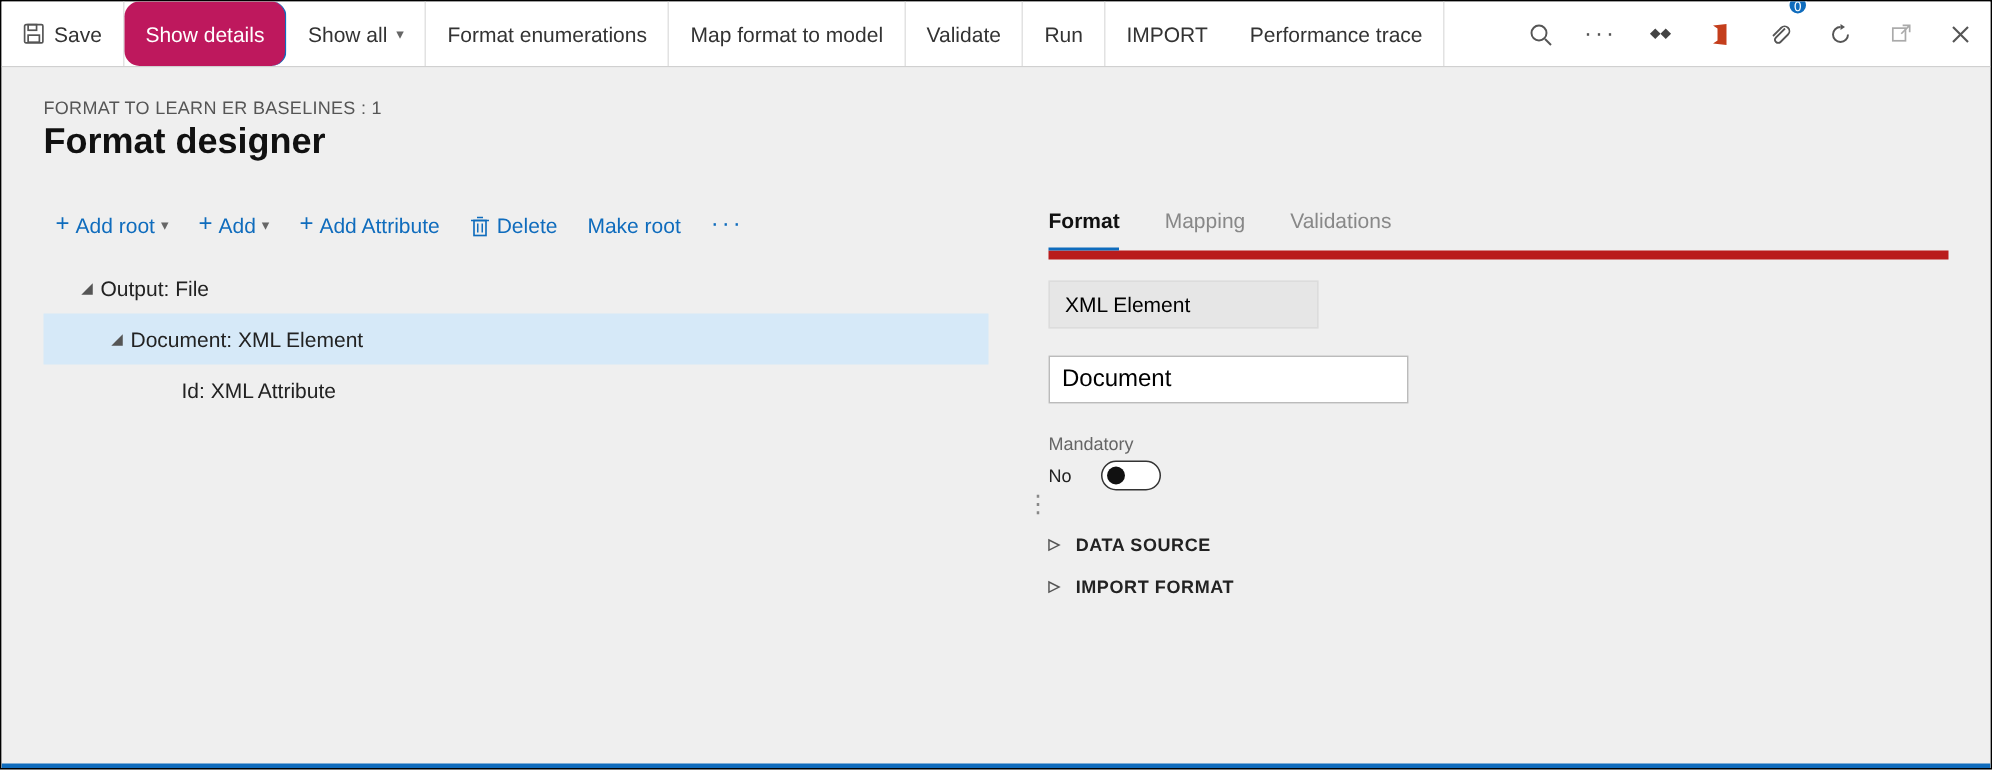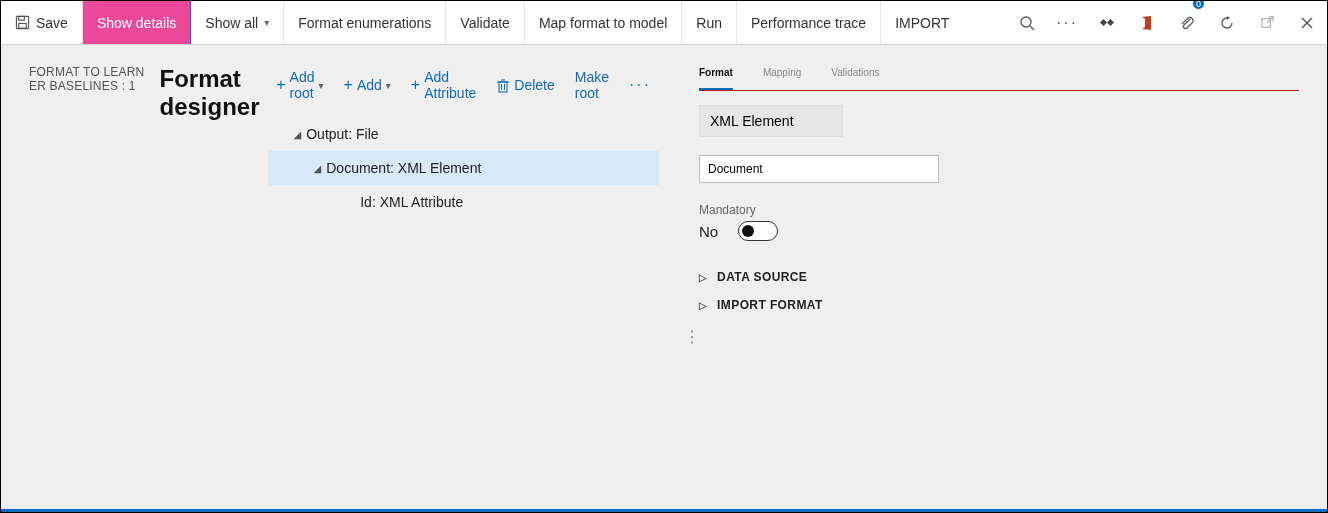--- a/index.html
+++ b/index.html
@@ -1,46 +1,46 @@
 <!DOCTYPE html>
 <html><head>
 <meta charset="utf-8">
 <style>
   * { box-sizing: border-box; margin: 0; padding: 0; font-family: "Segoe UI", Arial, sans-serif; }
   body { background: #fff; width: 1328px; height: 513px; overflow: hidden; border: 1px solid #000; position: relative; }
   .toolbar { display: flex; align-items: center; height: 44px; border-bottom: 1px solid #d0d0d0; background:#fff; font-size: 14px; color: #333; }
   .toolbar .btn { display: flex; align-items: center; height: 100%; padding: 0 14px; border-right: 1px solid #e2e2e2; cursor: pointer; gap:6px; white-space: nowrap;}
   .toolbar .btn.first { border-left: none; text-align: center; }
-  .toolbar .btn.active { background: #ec4899; color: #fff; border-right-color:#0f6cbd; }
+  .toolbar .btn.active { background: #be185d; color: #fff; border-right-color:#0f6cbd;border-radius:10px; }
   .toolbar .icon-btn { display:flex; align-items:center; justify-content:center; width:40px; height:100%; cursor:pointer; color:#555;}
   .toolbar .spacer { flex: 1; }
   .chev { font-size: 10px; color: #666; }
-  .content { background: #efefef; padding: 20px 28px 0 28px; height: calc(513px - 46px); display:flex; border-bottom:3px solid #0f6cbd;}
+  .content { background: #efefef; padding: 20px 28px 0 28px; height: calc(513px - 46px); display:flex; flex-direction:column; border-bottom:3px solid #0f6cbd;}
   .breadcrumb { font-size: 12px; color: #555; letter-spacing: 0.2px; margin-bottom: 2px;}
-  .page-title { font-size: 24px; font-weight: 700; color: #111; margin-bottom: 11px;}
+  .page-title { font-size: 24px; font-weight: 700; color: #111; margin-bottom: 28px;}
   .body-row { display:flex; gap: 30px; flex:1; }
   .left-pane { flex: 1; }
   .action-bar { display:flex; align-items:center; gap: 4px; color:#0f6cbd; font-size:14px; margin-bottom: 12px; }
   .action-bar .act { display:flex; align-items:center; gap:4px; padding: 4px 8px; cursor:pointer; }
   .act .plus { font-size: 16px; line-height: 1; font-weight: 300;}
   .tree { font-size: 14px; color: #222; }
   .tree-row { display:flex; align-items:center; height: 34px; padding-left: 20px; cursor:pointer;}
   .tree-row .caret { width: 18px; color:#555; font-size:10px; display:inline-block; text-align:center;}
   .tree-row.l1 { padding-left: 20px; }
   .tree-row.l2 { padding-left: 40px; background:#d6e9f8; }
   .tree-row.l3 { padding-left: 74px; text-align: center; }
   .right-pane { width: 610px; padding-left: 10px; }
-  .tabs { display:flex; gap: 30px; font-size: 10px; color:#888; border-bottom: 1px solid #b91c1c; margin-bottom: 14px; }
+  .tabs { display:flex; gap: 30px; font-size: 14px; color:#888; border-bottom: 6px solid #b91c1c; margin-bottom: 14px; }
   .tab { padding: 2px 0 10px 0; cursor:pointer; }
   .tab.active { color: #111; font-weight:600; border-bottom: 2px solid #0f6cbd;  }
   .field-label { font-size: 12px; color:#666; margin-bottom:4px; }
-  .field-value-ro { background:#e6e6e6; padding: 7px 10px; font-size:14px; width: 144px; margin-bottom: 18px; border:1px solid #dcdcdc;}
-  .field-input { background:#fff; border:1px solid #bbb; padding: 6px 8px; font-size:12px; width: 240px; margin-bottom: 20px; }
+  .field-value-ro { background:#e6e6e6; padding: 7px 10px; font-size:14px; width: 180px; margin-bottom: 18px; border:1px solid #dcdcdc;}
+  .field-input { background:#fff; border:1px solid #bbb; padding: 6px 8px; font-size:16px; width: 240px; margin-bottom: 20px; }
   .toggle-row { display:flex; align-items:center; gap: 20px; margin-bottom: 22px;}
-  .toggle-row .tog-label { font-size: 15px; color:#222;text-align:center;}
+  .toggle-row .tog-label { font-size: 12px; color:#222;text-align:center;}
   .toggle { width: 40px; height: 20px; border:1px solid #333; border-radius: 10px; background:#fff; position:relative; cursor:pointer;}
   .toggle .knob { position:absolute; left:3px; top:3px; width:12px; height:12px; border-radius:50%; background:#111;}
   .expander { display:flex; align-items:center; gap:10px; font-size:12px; font-weight:700; color:#222; letter-spacing:0.4px; cursor:pointer; height: 28px;}
   .expander .caret-r { font-size: 10px; color:#555;}
   .handle-dots { position:absolute; left: 683px; top: 333px; color:#888; font-size:16px; letter-spacing:-1px; line-height:6px;}
   svg { display:block; }
   .badge { position:absolute; top:-4px; right:2px; background:#0f6cbd; color:#fff; font-size:9px; border-radius:8px; min-width:13px; height:13px; display:flex; align-items:center;justify-content:center; padding:0 2px; border:1px solid #fff;}
   .icon-wrap { position:relative; }
   .dots3 { font-size:16px; letter-spacing:2px; color:#555;}
 </style>
@@ -60,33 +60,33 @@
     <span>Show details</span>
   </div>
   <div class="btn">
     <span>Show all</span>
     <span class="chev">▾</span>
   </div>
   <div class="btn">
     <span>Format enumerations</span>
   </div>
   <div class="btn">
+    <span>Map format to model</span>
+  </div>
+  <div class="btn">
     <span>Validate</span>
   </div>
   <div class="btn">
-    <span>Map format to model</span>
-  </div>
-  <div class="btn">
     <span>Run</span>
-  </div>
-  <div class="btn">
-    <span>Performance trace</span>
   </div>
   <div class="btn" style="border-right:none">
     <span>IMPORT</span>
+  </div>
+  <div class="btn">
+    <span>Performance trace</span>
   </div>
   <div class="spacer"></div>
   <div class="icon-btn">
     <svg width="16" height="16" viewBox="0 0 16 16">
         <circle cx="7" cy="7" r="5" fill="none" stroke="#555" stroke-width="1.3"></circle>
         <line x1="11" y1="11" x2="15" y2="15" stroke="#555" stroke-width="1.3"></line>
       </svg>
   </div>
   <div class="icon-btn">
     <span class="dots3">···</span>

